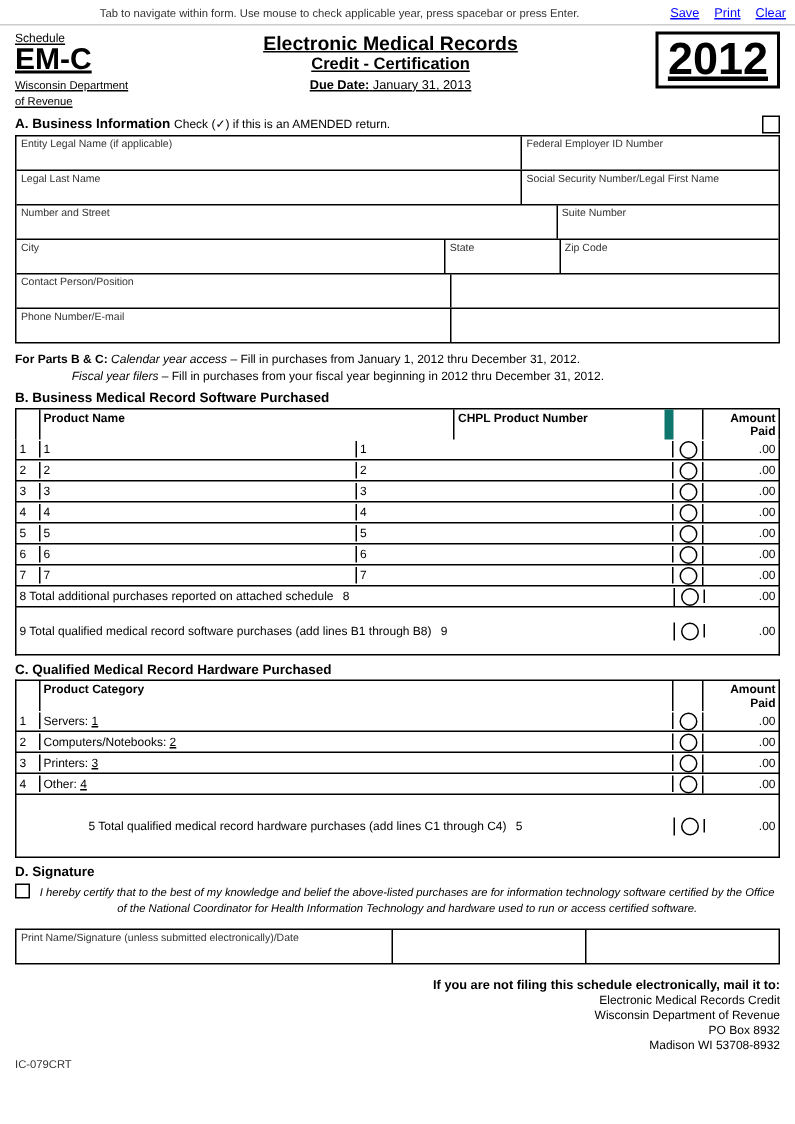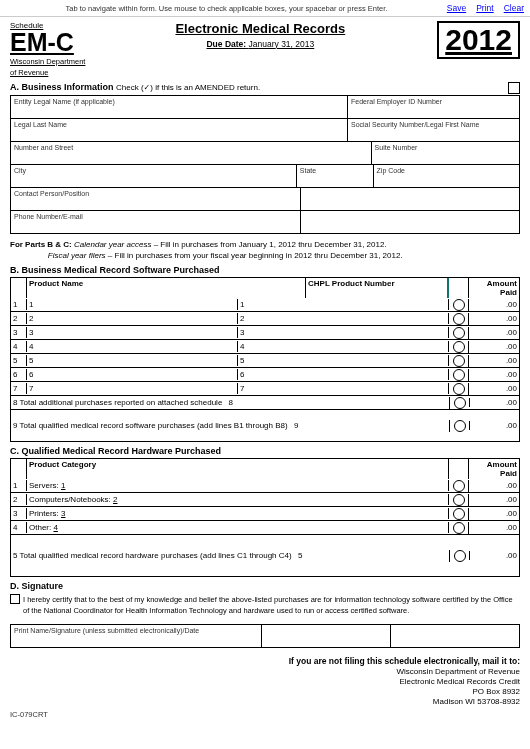--- a/index.html
+++ b/index.html
@@ -46,21 +46,21 @@
       display: flex;
       align-items: flex-start;
       margin-bottom: 4px;
       text-decoration: underline;
     }
     .schedule-label {
       font-size: 8px;
       margin-right: 4px;
     }
     .schedule-id {
-      font-size: 25px;
+      font-size: 20px;
       font-weight: bold;
       color: #000;
       line-height: 1;
       margin-right: 10px;
     }
     .form-title {
       flex: 1;
       text-align: center;
     }
     .form-title h1 {
@@ -182,39 +182,40 @@
     .form-code {
       font-size: 7.5px;
       margin-top: 4px;
       color: #333;
     }
   </style>
 </head>
 <body>
 
 <div class="top-bar">
-  <span class="top-bar-note">Tab to navigate within form. Use mouse to check applicable boxes, your spacebar or press Enter.</span>
+  <span class="top-bar-note">Tab to navigate within form. Use mouse to check applicable year, press spacebar or press Enter.</span>
   <div class="top-bar-actions">
     <button class="top-btn">Save</button>
     <button class="top-btn">Print</button>
     <button class="top-btn">Clear</button>
   </div>
 </div>
 
 <div class="main-content">
 
   <div class="header-row">
     <div style="display:flex;flex-direction:column;margin-right:6px;">
       <span class="schedule-label">Schedule</span>
       <span class="schedule-id">EM-C</span>
       <span class="dept-info">Wisconsin Department</span>
       <span class="dept-info">of Revenue</span>
     </div>
     <div class="form-title">
       <h1><span>Electronic Medical Records</span></h1>
+      <div class="subtitle"><span>Credit - Certification</span></div>
       <div class="due-date-row">
         <strong>Due Date:</strong>
         <span>January 31, 2013</span>
       </div>
     </div>
     <div style="margin-left:8px;">
       <div class="year-box">2012</div>
     </div>
   </div>
 
@@ -302,21 +303,21 @@
     &nbsp;&nbsp;&nbsp;&nbsp;&nbsp;&nbsp;&nbsp;&nbsp;&nbsp;&nbsp;&nbsp;&nbsp;&nbsp;&nbsp;&nbsp;&nbsp;
     <em>Fiscal year filers</em><span> – Fill in purchases from your fiscal year beginning in 2012 thru December 31, 2012.</span>
   </div>
 
   <div>
     <div class="subsection-title">B. Business Medical Record Software Purchased</div>
 
     <div style="display:flex;font-size:8px;font-weight:bold;border:1px solid #000;border-bottom:none;">
       <div style="width:16px;border-right:1px solid #000;padding:1px 2px;"></div>
       <div style="flex:3;border-right:1px solid #000;padding:1px 2px;">Product Name</div>
-      <div style="flex:1.5;border-right:2px solid #0f766e;padding:1px 2px;">CHPL Product Number</div>
+      <div style="flex:1.5;border-right:6px solid #0f766e;padding:1px 2px;">CHPL Product Number</div>
       <div style="width:20px;border-right:1px solid #000;padding:1px;"></div>
       <div style="width:50px;padding:1px 2px;text-align:right;">Amount Paid</div>
     </div>
 
     <div id="b-rows-container">
         <div style="display: flex; border-right: 1px solid rgb(0, 0, 0); border-bottom: 1px solid rgb(0, 0, 0); border-left: 1px solid rgb(0, 0, 0); border-image: initial; border-top: none; min-height: 14px; align-items: center; font-size: 8px;">
     <div style="width:16px;border-right:1px solid #000;padding:1px 2px;">1</div>
     <div style="flex:1.5;border-right:1px solid #000;padding:1px 2px;">1</div>
     <div style="flex:1.5;border-right:1px solid #000;padding:1px 2px;">1</div>
     <div style="width:20px;border-right:1px solid #000;display:flex;align-items:center;justify-content:center;">
@@ -442,54 +443,54 @@
     <div style="width:16px;border-right:1px solid #000;padding:1px 2px;">4</div>
     <div style="flex:3;border-right:1px solid #000;padding:1px 2px;">Other: <span style="text-decoration:underline;">4</span></div>
     <div style="width:20px;border-right:1px solid #000;display:flex;align-items:center;justify-content:center;">
       <span style="width:12px;height:12px;border:1px solid #000;border-radius:50%;display:inline-block;"></span>
     </div>
     <div style="width:50px;text-align:right;padding-right:2px;">.00</div>
   </div>
       </div>
 
     <div style="display:flex;border:1px solid #000;border-top:none;min-height:14px;align-items:center;font-size:8px;">
-      <div style="flex:1;padding:16px 2px;">
+      <div style="flex:1;padding:16px 2px;margin-left:46px;">
         <span>5 Total qualified medical record hardware purchases (add lines C1 through C4)</span>
         <span style="margin-left:4px;">5</span>
       </div>
       <div style="width:20px;border-left:1px solid #000;display:flex;align-items:center;justify-content:center;">
         <span class="circle-input"></span>
       </div>
       <div style="width:50px;border-left:1px solid #000;text-align:right;padding-right:2px;">.00</div>
     </div>
   </div>
 
   <div class="d-section" style="margin-top:4px;">
     <div class="subsection-title">D. Signature</div>
     <div style="display:flex;align-items:flex-start;margin-bottom:4px;">
       <span style="display:inline-block;width:10px;height:10px;border:1px solid #000;flex-shrink:0;margin-right:3px;margin-top:1px;"></span>
-      <span class="d-cert-text" style="margin-left:0;">I hereby certify that to the best of my knowledge and belief the above-listed purchases are for information technology software certified by the Office of the National Coordinator for Health Information Technology and hardware used to run or access certified software.</span>
+      <span class="d-cert-text" style="margin-left:0;font-style:italic;text-align:center;">I hereby certify that to the best of my knowledge and belief the above-listed purchases are for information technology software certified by the Office of the National Coordinator for Health Information Technology and hardware used to run or access certified software.</span>
     </div>
     <div class="signature-box">
       <div class="sig-cell" style="flex:2;">
         <span class="field-label">Print Name/Signature (unless submitted electronically)/Date</span>
         <input class="field-input" type="text" style="">
       </div>
       <div class="sig-cell" style="flex:1;">
         <input class="field-input" type="text" style="">
       </div>
       <div class="sig-cell" style="flex:1;">
         <input class="field-input" type="text" style="">
       </div>
     </div>
   </div>
 
   <div class="mail-section" style="margin-top:8px;">
     <p style="font-weight:bold;font-size:8.5px;">If you are not filing this schedule electronically, mail it to:</p>
+    <p>Electronic Medical Records Credit</p>
     <p>Wisconsin Department of Revenue</p>
-    <p>Electronic Medical Records Credit</p>
     <p>PO Box 8932</p>
     <p>Madison WI 53708-8932</p>
   </div>
 
   <div class="form-code">IC-079CRT</div>
 
 </div>
 
 </body></html>

